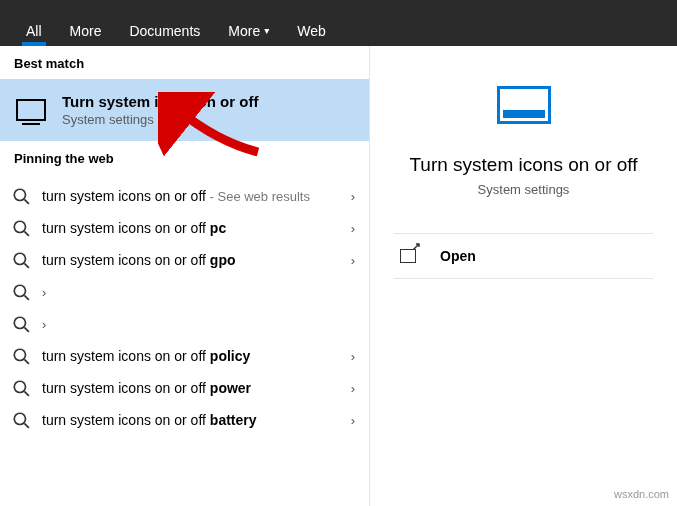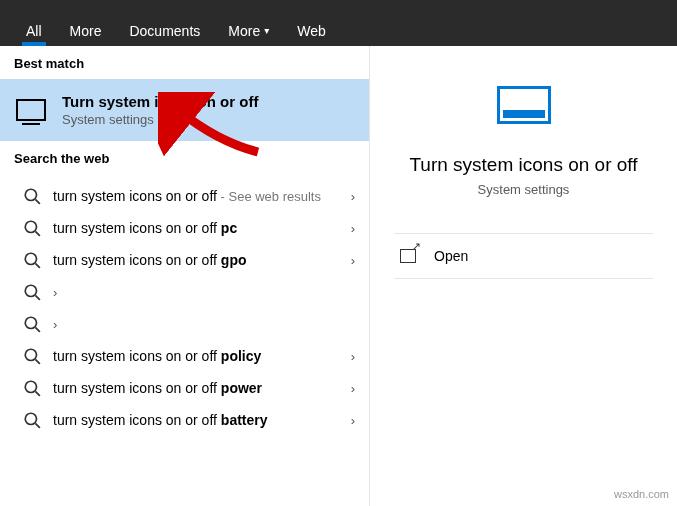--- a/index.html
+++ b/index.html
@@ -16,32 +16,32 @@
     
     .section-label { font-size: 13px; font-weight: 700; color: #000; padding: 10px 14px 8px; }
     
     .best-match { background: #bfdcf7; padding: 14px 16px; display: flex; align-items: center; gap: 16px; cursor: pointer; position: relative; }
     .monitor-icon { width: 30px; height: 22px; border: 2px solid #000; position: relative; }
     .monitor-icon::after { content: ""; position: absolute; bottom: -6px; left: 4px; right: 4px; height: 2px; background: #000; }
     .bm-title { font-size: 15px; font-weight: 600; color: #000; }
     .bm-sub { font-size: 13px; color: #5a5a5a; margin-top: 2px; }
     
     .search-web { padding-top: 6px; }
-    .web-item { display: flex; align-items: center; padding: 7px 14px 7px 12px; gap: 12px; cursor: pointer; margin-left: 11px; }
+    .web-item { display: flex; align-items: center; padding: 7px 14px 7px 12px; gap: 12px; cursor: pointer; }
     .search-glyph { width: 18px; flex-shrink: 0; }
     .web-text { flex: 1; font-size: 14px; color: #000; }
     .web-text .suffix { color: #777; font-size: 13px; }
     .chevron-r { color: #555; font-size: 13px; }
     
     .right-icon-box { width: 54px; height: 38px; border: 3px solid #0078d4; margin-top: 10px; position: relative; }
     .right-icon-box .bar { position: absolute; bottom: 3px; left: 3px; right: 3px; height: 8px; background: #0078d4; }
     .right-title { font-size: 19px; color: #000; text-align: center; margin-top: 30px; }
     .right-sub { font-size: 13px; color: #5a5a5a; margin-top: 6px; text-align: center; }
     
-    .open-row { align-self: stretch; border-top: 1px solid #e5e5e5; border-bottom: 1px solid #e5e5e5; margin-top: 36px; padding: 14px 6px; display: flex; align-items: center; gap: 18px; cursor: pointer; }
+    .open-row { align-self: stretch; border-top: 1px solid #e5e5e5; border-bottom: 1px solid #e5e5e5; margin-top: 36px; padding: 14px 6px; display: flex; align-items: center; gap: 24px; cursor: pointer; font-weight: bold; }
     .open-glyph { width: 16px; height: 14px; border: 1.5px solid #333; position: relative; }
     .open-glyph::after { content: "↗"; position: absolute; top: -10px; right: -6px; font-size: 11px; color: #333; }
     .open-label { font-size: 14px; }
     
     .help-section { align-self: stretch; margin-top: 26px; }
     .help-heading { font-size: 14px; font-weight: 600; margin-bottom: 14px; }
     .help-link { font-size: 13.5px; color: #222; padding: 8px 0; cursor: pointer; }
     
     .arrow-svg { position: absolute; left: 158px; top: 92px; pointer-events: none; }
     .watermark { position: absolute; bottom: 6px; right: 8px; font-size: 11px; color: #999; }
@@ -64,21 +64,21 @@
   <div class="left">
     <div class="section-label">Best match</div>
     <div class="best-match">
       <div class="monitor-icon"></div>
       <div>
         <div class="bm-title">Turn system icons on or off</div>
         <div class="bm-sub">System settings</div>
       </div>
     </div>
 
-    <div class="section-label">Search the web</div>
+    <div class="section-label">Pinning the web</div>
     <div class="search-web" id="web-list">
         <div class="web-item">
           <svg class="search-glyph" viewBox="0 0 16 16" fill="none">
             <circle cx="7" cy="7" r="5" stroke="#333" stroke-width="1.5"></circle>
             <line x1="11" y1="11" x2="15" y2="15" stroke="#333" stroke-width="1.5"></line>
           </svg>
           <div class="web-text">turn system icons on or off<strong></strong><span class="suffix"> - See web results</span></div>
           <div class="chevron-r">›</div>
         </div>
         <div class="web-item">

